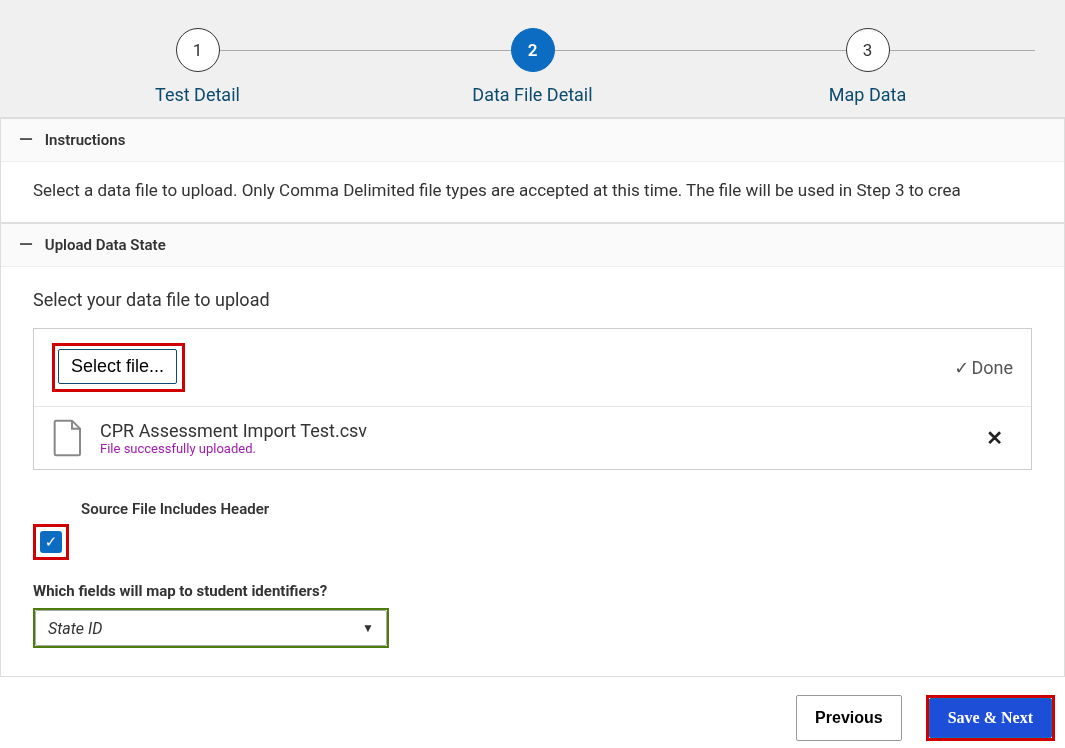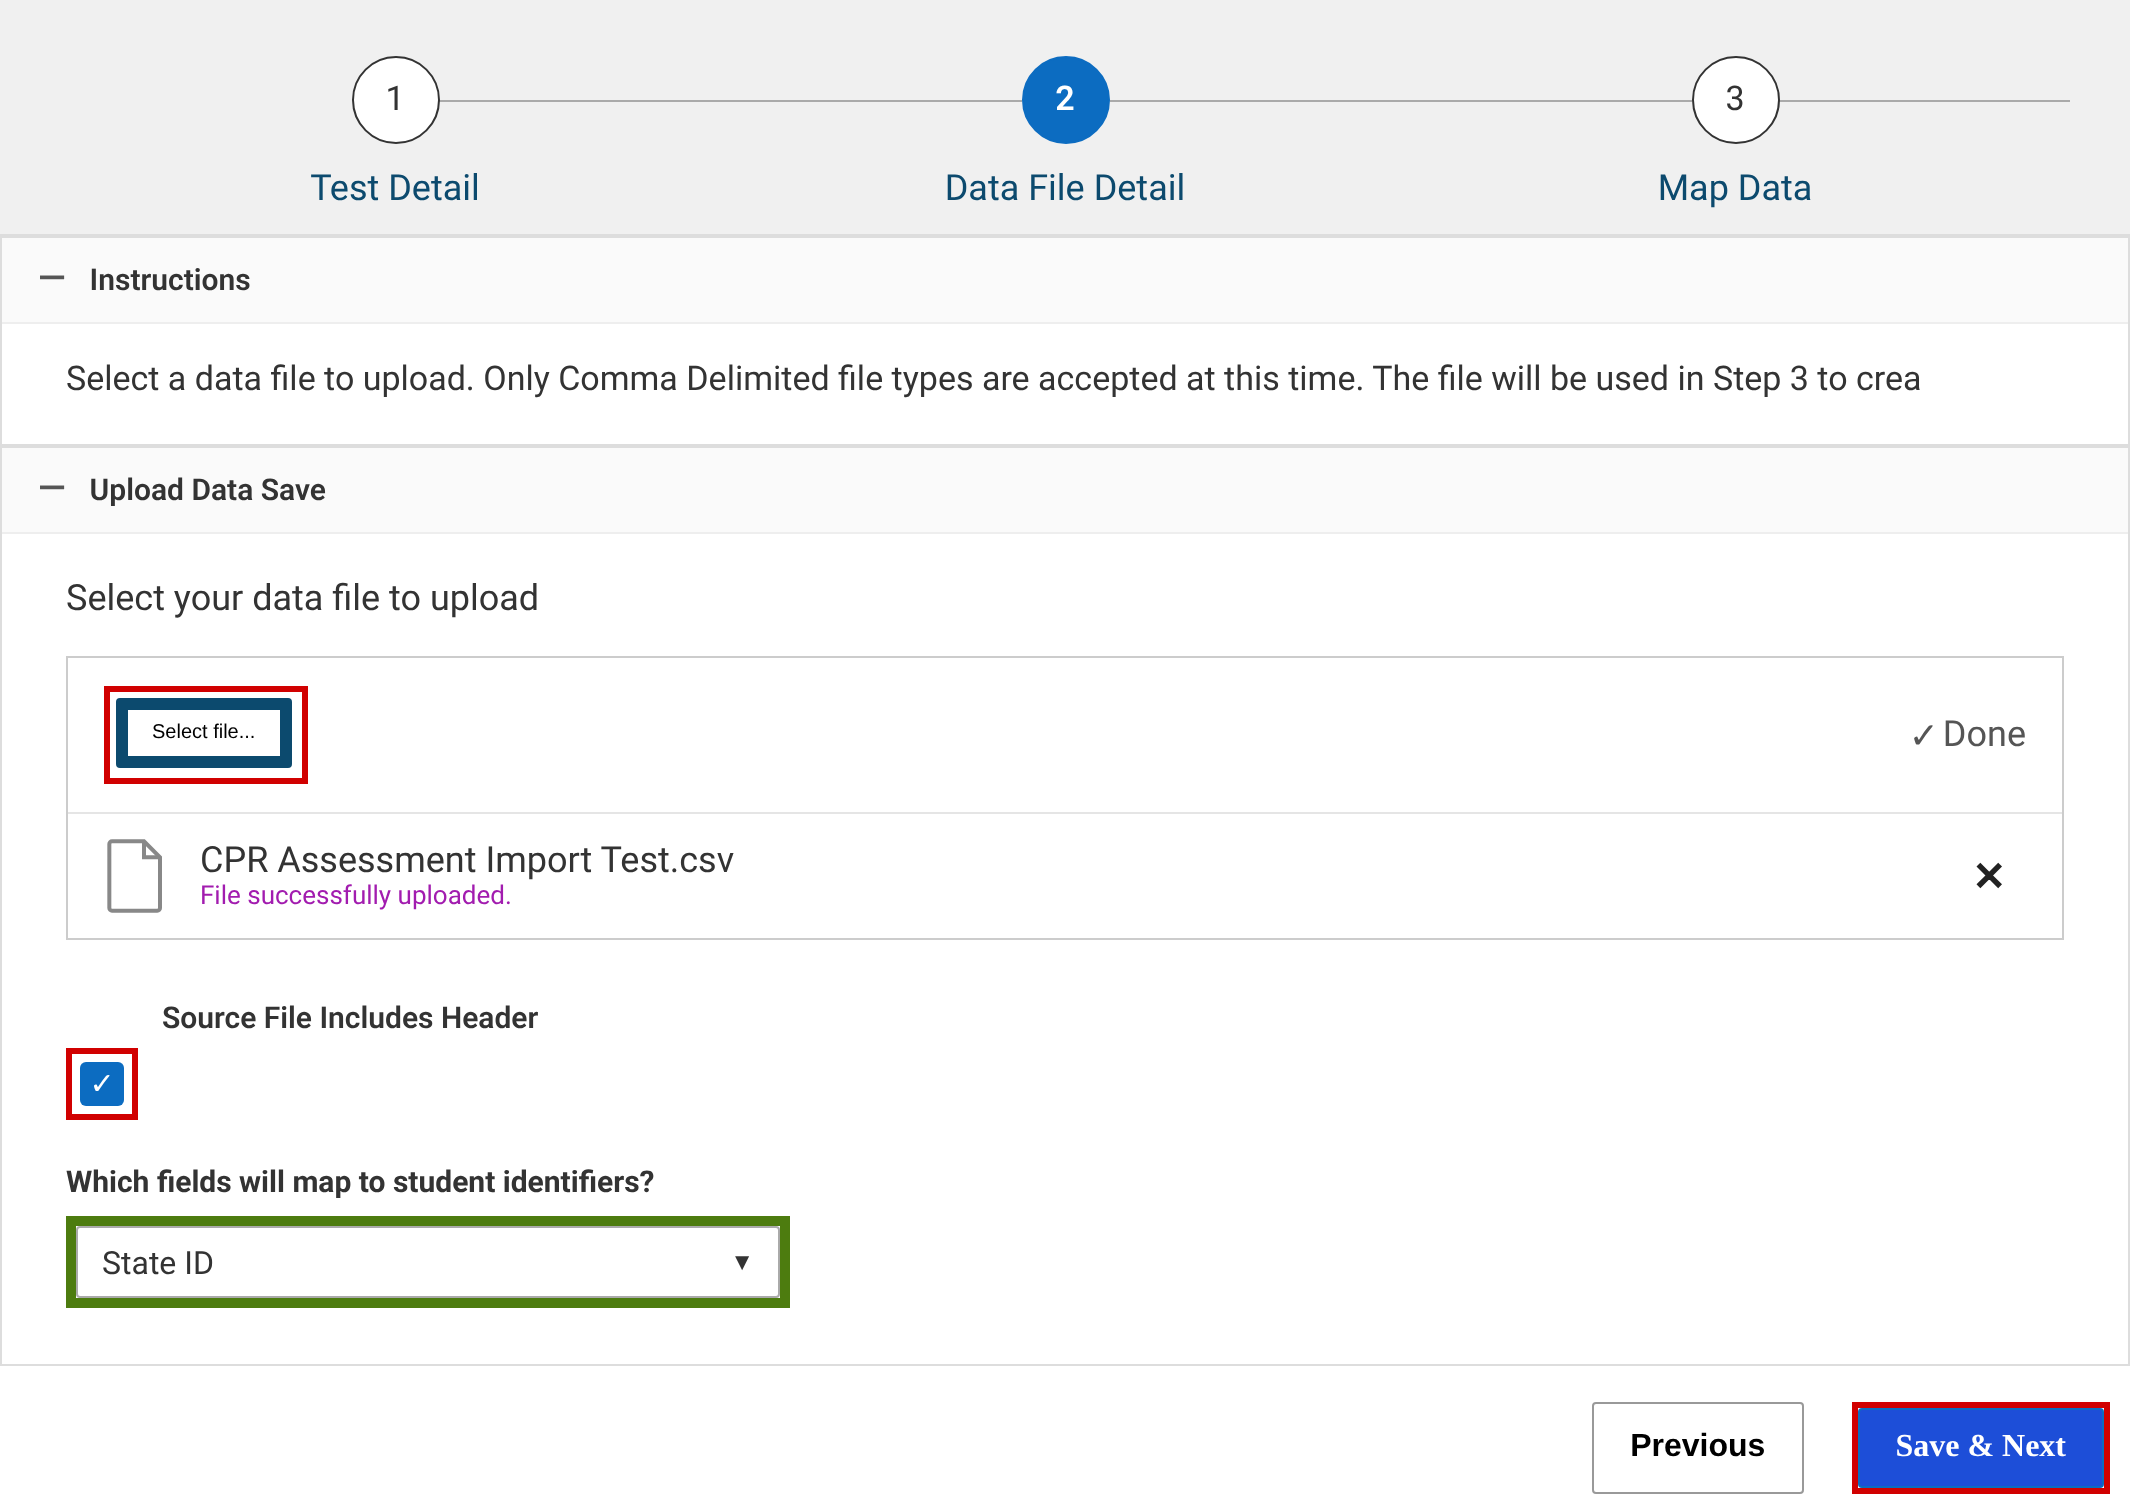--- a/index.html
+++ b/index.html
@@ -19,35 +19,35 @@
     .section + .section { margin-top: 0; }
     .section-header { padding: 12px 18px; font-weight: 600; font-size: 15px; display: flex; align-items: center; gap: 12px; background: #fafafa; border-bottom: 1px solid #eee; }
     .collapse-icon { font-size: 18px; color: #555; line-height: 1; }
     .section-body { padding: 18px 32px 22px; font-size: 17px; color: #333; background: #fff; }
 
     .upload-body { padding: 22px 32px 28px; }
     .upload-prompt { font-size: 18px; margin-bottom: 18px; }
     .upload-box { border: 1px solid #ccc; }
     .upload-top { display: flex; align-items: center; justify-content: space-between; padding: 14px 18px; }
     .select-file-wrap { border: 3px solid #d10000; padding: 3px 5px 5px 3px; display: inline-block; }
-    .select-file-btn { border: 6px solid #0c4a6e; padding: 6px 12px; font-size: 10px; background: #fff; cursor: pointer; border-radius: 2px; }
+    .select-file-btn { border: 1px solid #0c4a6e; padding: 6px 12px; font-size: 18px; background: #fff; cursor: pointer; border-radius: 2px; }
     .done { color: #555; font-size: 18px; display: flex; align-items: center; gap: 2px; }
     .file-row { display: flex; align-items: center; padding: 12px 18px; border-top: 1px solid #e5e5e5; }
     .file-icon { width: 32px; height: 38px; margin-right: 16px; flex-shrink: 0; }
     .file-info { flex: 1; }
     .file-name { font-size: 18px; color: #333; }
     .file-status { font-size: 13px; color: #a21caf; margin-top: 0; }
     .remove-btn { font-size: 20px; font-weight: bold; color: #222; cursor: pointer; padding: 6px 10px; }
 
     .header-check-label { font-weight: 600; font-size: 15px; margin-top: 30px; display: block; margin-left: 48px; }
     .check-wrap { border: 3px solid #d10000; display: inline-block; padding: 4px; margin-top: 6px; }
     .checkbox { width: 22px; height: 22px; background: #0c6cc1; border-radius: 3px; display: flex; align-items: center; justify-content: center; color: #fff; font-size: 15px; cursor: pointer; }
 
     .map-label { font-weight: 700; font-size: 15px; margin-top: 22px; display: block; }
-    .select-wrap { border: 5px solid #4d7c0f; margin-top: 8px; display: inline-block; }
+    .select-wrap { border: 2px solid #4d7c0f; margin-top: 8px; display: inline-block; font-style: italic; }
     .select-ctrl { width: 352px; height: 36px; border: 1px solid #aaa; display: flex; align-items: center; justify-content: space-between; padding: 0 12px; font-size: 16px; cursor: pointer; border-radius: 2px; }
     .select-caret { font-size: 12px; }
 
     .footer { display: flex; justify-content: flex-end; gap: 24px; padding: 18px 10px 10px; }
     .btn { border: 1px solid #999; padding: 10px 18px; font-size: 16px; font-weight: 600; background: #fff; cursor: pointer; border-radius: 2px; }
     .save-next-wrap { border: 3px solid #d10000; }
     .btn.primary { background: #1d4ed8; color: #fff; border-color: #0c6cc1; font-family: Liberation Serif, serif; }
   </style>
 </head>
 <body>
@@ -77,21 +77,21 @@
   <div class="section-header">
     <span class="collapse-icon">—</span>
     <span>Instructions</span>
   </div>
   <div class="section-body">Select a data file to upload. Only Comma Delimited file types are accepted at this time. The file will be used in Step 3 to crea</div>
 </div>
 
 <div class="section">
   <div class="section-header">
     <span class="collapse-icon">—</span>
-    <span>Upload Data Save</span>
+    <span>Upload Data State</span>
   </div>
   <div class="upload-body">
     <div class="upload-prompt">Select your data file to upload</div>
 
     <div class="upload-box">
       <div class="upload-top">
         <span class="select-file-wrap">
           <button class="select-file-btn">Select file...</button>
         </span>
         <span class="done">

